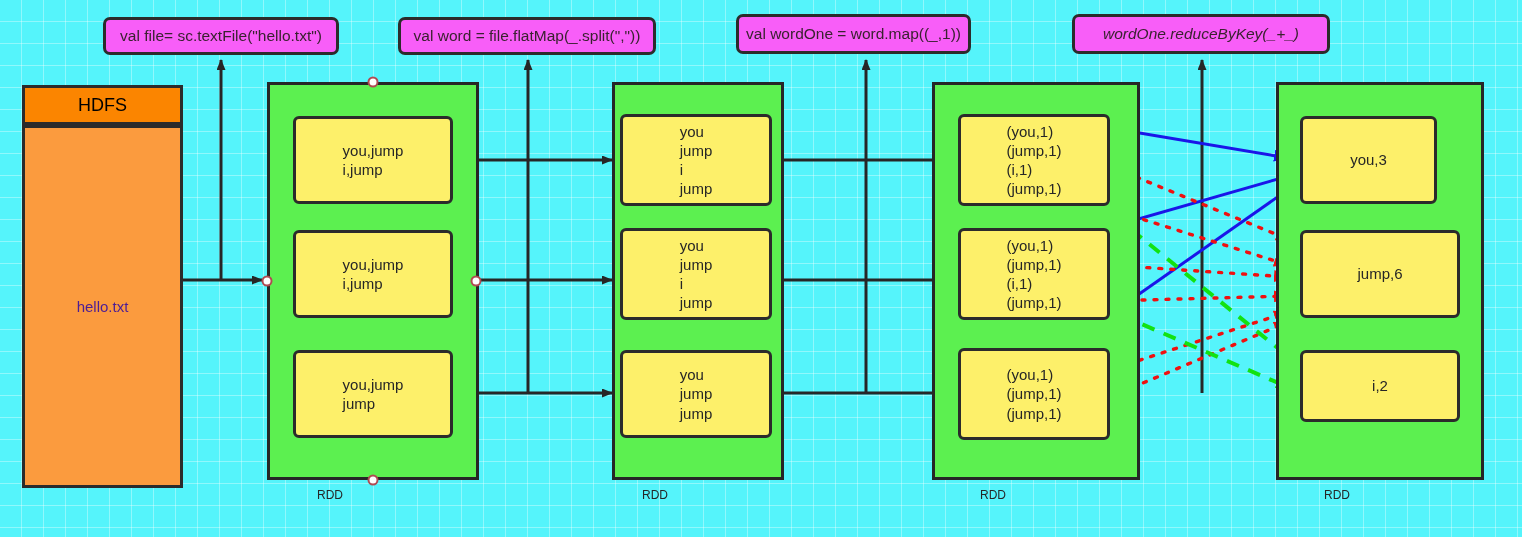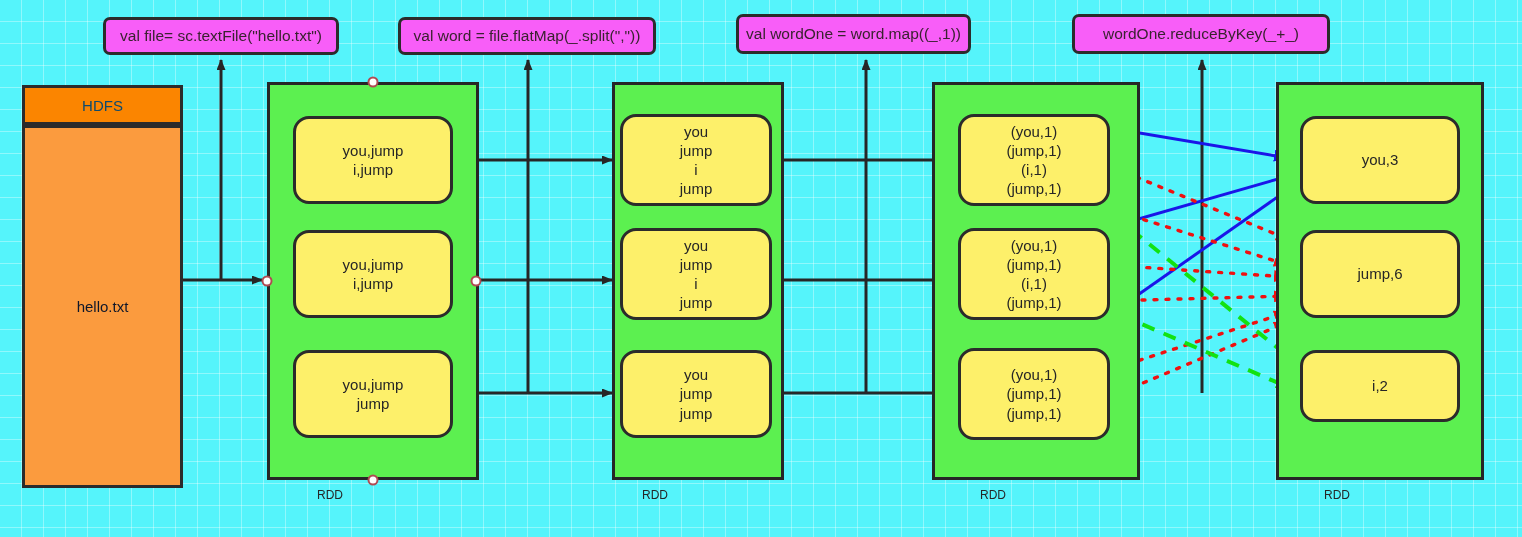--- a/index.html
+++ b/index.html
@@ -26,35 +26,35 @@
     color:#3a2230;
     font-size:15.5px;
     line-height:1;
     display:flex;align-items:center;justify-content:center;
     white-space:nowrap;
     box-sizing:border-box;
   }
   .hdfs-head{
     position:absolute;background:#fb8500;border:3px solid #2b2b2b;
     box-sizing:border-box;display:flex;align-items:center;justify-content:center;
-    font-size:15px;color:#0c4a6e;
+    font-size:18px;color:#000000;
   }
   .hdfs-body{
     position:absolute;background:#fb9b3e;border:3px solid #2b2b2b;
     box-sizing:border-box;display:flex;align-items:center;justify-content:center;
-    font-size:15px;color:#0f172a;
+    font-size:15px;color:#4c1d95;
   }
   .rdd-box{
     position:absolute;background:#5cf050;border:3px solid #262626;
     box-sizing:border-box;
   }
   .part{
     position:absolute;background:#fdf06a;border:3px solid #2b2b2b;
-    border-radius:16px;box-sizing:border-box;
-    display:flex;align-items:center;justify-content:center;text-align:center;
+    border-radius:6px;box-sizing:border-box;
+    display:flex;align-items:center;justify-content:center;
     font-size:15px;color:#262626;line-height:1.28;
   }
   .rdd-caption{
     position:absolute;text-align:left;font-size:12px;color:#262626;
   }
   .handle{
     position:absolute;width:11px;height:11px;border-radius:50%;
     background:#fff;border:2px solid #b04a52;box-sizing:border-box;
     transform:translate(-50%,-50%);
   }
@@ -126,21 +126,21 @@
 
     <g>
       <path d="M1060,172 L1290,358" stroke="#12e212" stroke-width="4" stroke-dasharray="13 10" fill="none" marker-end="url(#ah-green)"></path>
       <path d="M1058,288 L1290,388" stroke="#12e212" stroke-width="4" stroke-dasharray="13 10" fill="none" marker-end="url(#ah-green)"></path>
     </g>
   </svg>
 
   <div class="code-label" style="left:103px;top:17px;width:236px;height:38px;">val file= sc.textFile("hello.txt")</div>
   <div class="code-label" style="left:398px;top:17px;width:258px;height:38px;">val word = file.flatMap(_.split(","))</div>
   <div class="code-label" style="left:736px;top:14px;width:235px;height:40px;">val wordOne = word.map((_,1))</div>
-  <div class="code-label" style="left:1072px;top:14px;width:258px;height:40px;">wordOne.reduceByKey(_+_)</div>
+  <div class="code-label" style="left:1072px;top:14px;width:258px;height:40px;font-style:italic;">wordOne.reduceByKey(_+_)</div>
 
   <div class="hdfs-head" style="left:22px;top:85px;width:161px;height:40px;">HDFS</div>
   <div class="hdfs-body" style="left:22px;top:125px;width:161px;height:363px;">hello.txt</div>
 
   <div class="rdd-box" style="left:267px;top:82px;width:212px;height:398px;"></div>
   <div class="part" style="left:293px;top:116px;width:160px;height:88px;">
     <span>you,jump<br>i,jump</span>
   </div>
   <div class="part" style="left:293px;top:230px;width:160px;height:88px;">
     <span>you,jump<br>i,jump</span>
@@ -172,21 +172,21 @@
   </div>
   <div class="part" style="left:958px;top:228px;width:152px;height:92px;">
     <span>(you,1)<br>(jump,1)<br>(i,1)<br>(jump,1)</span>
   </div>
   <div class="part" style="left:958px;top:348px;width:152px;height:92px;">
     <span>(you,1)<br>(jump,1)<br>(jump,1)</span>
   </div>
   <div class="rdd-caption" style="left:980px;top:488px;width:112px;">RDD</div>
 
   <div class="rdd-box" style="left:1276px;top:82px;width:208px;height:398px;"></div>
-  <div class="part" style="left:1300px;top:116px;width:160px;height:88px;">
+  <div class="part" style="left:1300px;top:116px;width:137px;height:88px;">
     <span>you,3</span>
   </div>
   <div class="part" style="left:1300px;top:230px;width:160px;height:88px;">
     <span>jump,6</span>
   </div>
   <div class="part" style="left:1300px;top:350px;width:160px;height:72px;">
     <span>i,2</span>
   </div>
   <div class="rdd-caption" style="left:1324px;top:488px;width:112px;">RDD</div>
 

